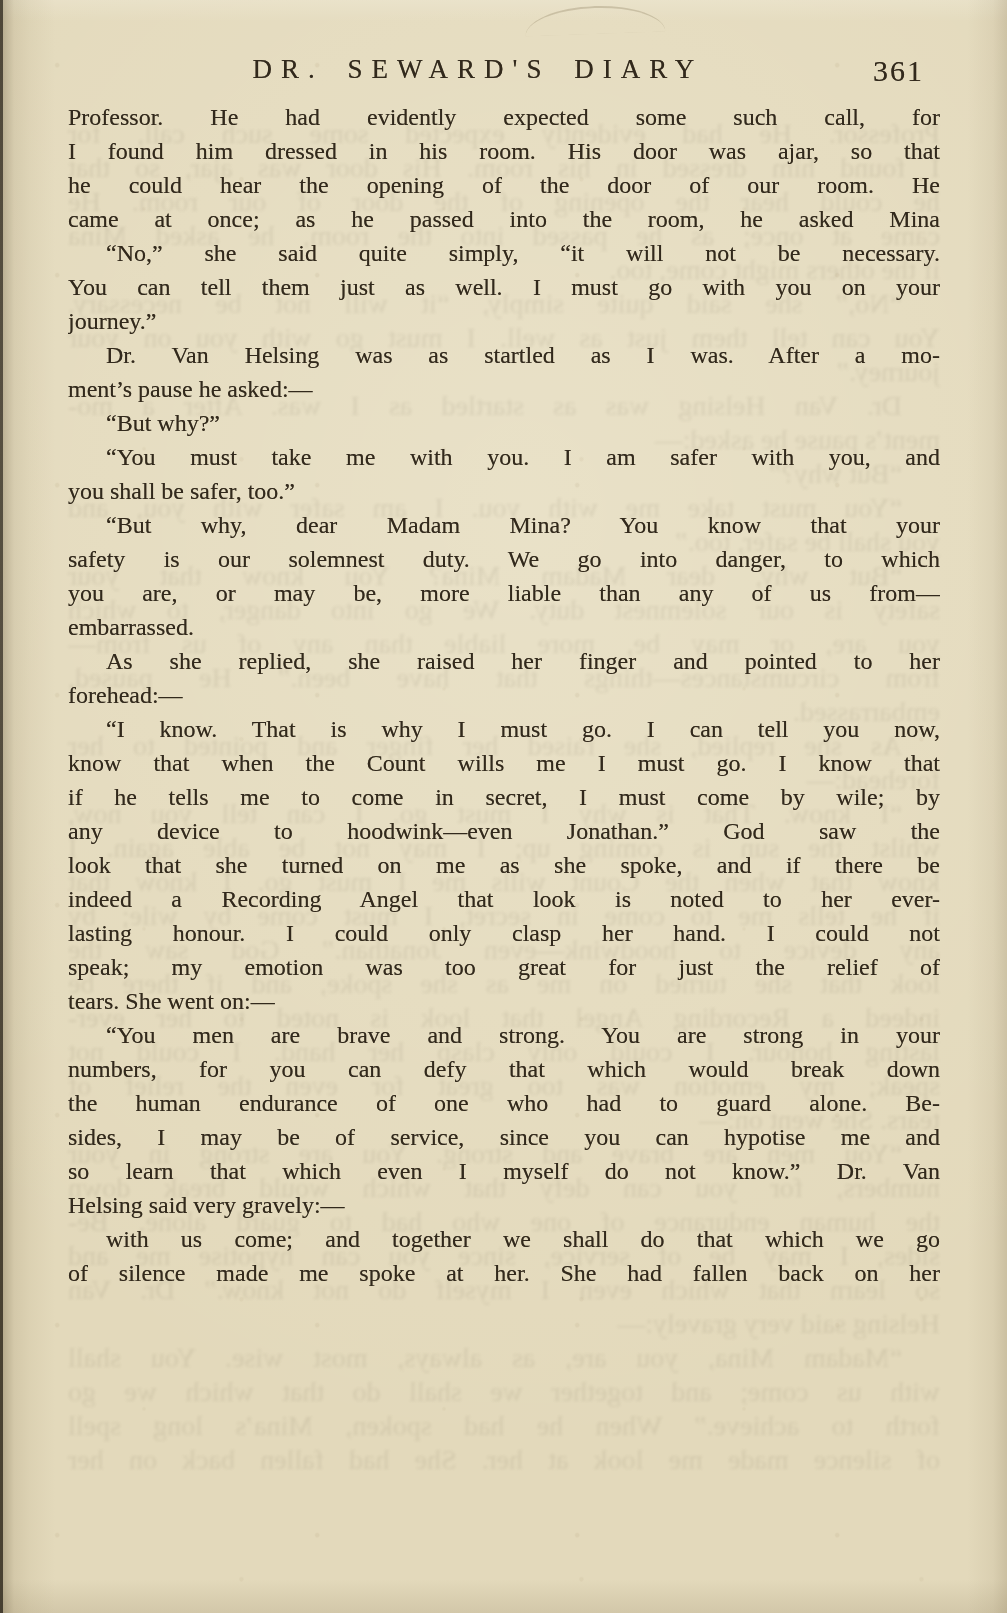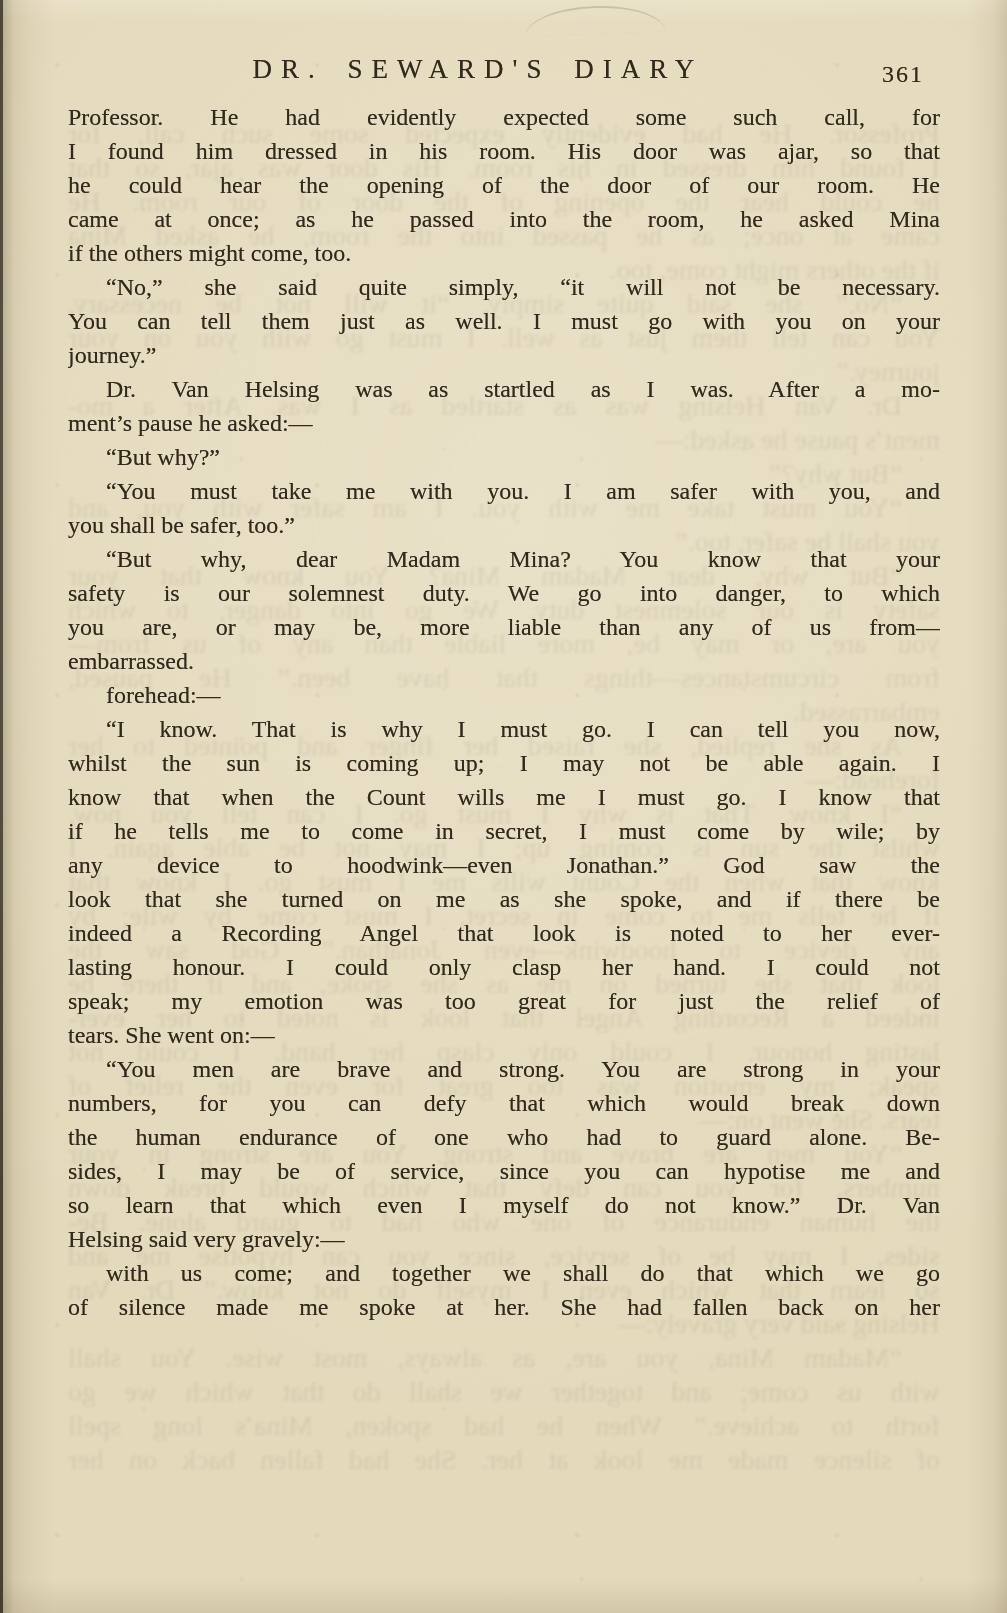--- a/index.html
+++ b/index.html
@@ -70,22 +70,22 @@
     left: 47%;
     transform: translateX(-50%);
     letter-spacing: 9px;
     word-spacing: 8px;
     white-space: nowrap;
     text-shadow: 0 0 0.5px rgba(50,41,28,0.6);
   }
   .page-number {
     position: absolute;
     right: 16px;
-    top: 7px;
-    font-size: 24px;
+    top: 0;
+    font-size: 30px;
     letter-spacing: 2px;
     text-shadow: 0 0 0.5px rgba(50,41,28,0.6);
   }
 
   
   .page-text {
     position: absolute;
     top: 100px;
     left: 68px;
     width: 872px;
@@ -196,21 +196,20 @@
     <span class="header-title">DR. SEWARD'S DIARY</span>
     <span class="page-number">361</span>
   </div>
 
   <div class="page-text" id="page-text">
       <div class="para">
         <div class="line">Professor. He had evidently expected some such call, for</div>
         <div class="line">I found him dressed in his room. His door was ajar, so that</div>
         <div class="line">he could hear the opening of the door of our room. He</div>
         <div class="line">came at once; as he passed into the room, he asked Mina</div>
-        <div class="line line-end">if the others might come, too.</div>
       </div>
       <div class="para indent">
         <div class="line">“No,” she said quite simply, “it will not be necessary.</div>
         <div class="line">You can tell them just as well. I must go with you on your</div>
         <div class="line line-end">journey.”</div>
       </div>
       <div class="para indent">
         <div class="line">Dr. Van Helsing was as startled as I was. After a mo-</div>
         <div class="line line-end">ment’s pause he asked:—</div>
       </div>
@@ -221,25 +220,25 @@
         <div class="line">“You must take me with you. I am safer with you, and</div>
         <div class="line line-end">you shall be safer, too.”</div>
       </div>
       <div class="para indent">
         <div class="line">“But why, dear Madam Mina? You know that your</div>
         <div class="line">safety is our solemnest duty. We go into danger, to which</div>
         <div class="line">you are, or may be, more liable than any of us from—</div>
         <div class="line line-end">embarrassed.</div>
       </div>
       <div class="para indent">
+        <div class="line">As she replied, she raised her finger and pointed to her</div>
         <div class="line line-end">forehead:—</div>
       </div>
       <div class="para indent">
         <div class="line">“I know. That is why I must go. I can tell you now,</div>
-        <div class="line">whilst the sun is coming up; I may not be able again. I</div>
         <div class="line">know that when the Count wills me I must go. I know that</div>
         <div class="line">if he tells me to come in secret, I must come by wile; by</div>
         <div class="line">any device to hoodwink—even Jonathan.” God saw the</div>
         <div class="line">look that she turned on me as she spoke, and if there be</div>
         <div class="line">indeed a Recording Angel that look is noted to her ever-</div>
         <div class="line">lasting honour. I could only clasp her hand. I could not</div>
         <div class="line">speak; my emotion was too great for just the relief of</div>
         <div class="line line-end">tears. She went on:—</div>
       </div>
       <div class="para indent">

